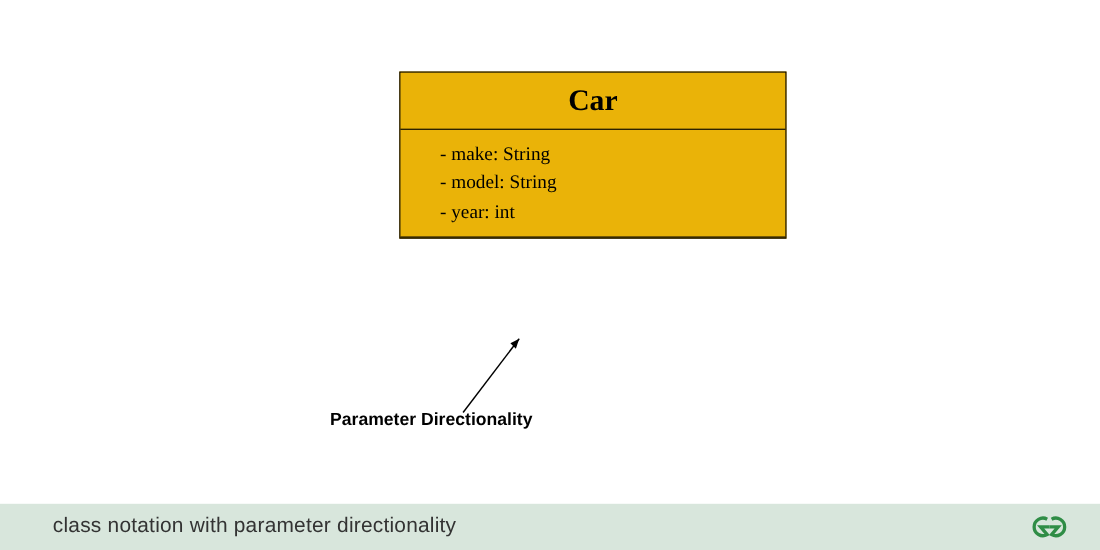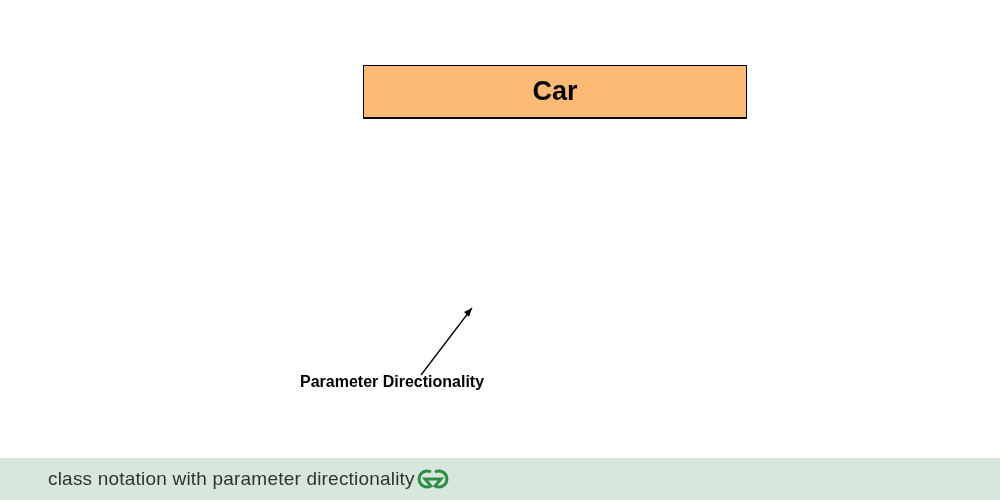--- a/index.html
+++ b/index.html
@@ -12,23 +12,24 @@
   }
   .canvas {
     position: relative;
     width: 1000px;
     height: 458px;
   }
   .class-box {
     position: absolute;
     left: 363px;
     top: 65px;
-    width: 384px;
+    width: 352px;
     border: 1.5px solid #000;
-    background: #fdba74;
+    background: #eab308;
+    font-family: Liberation Serif, serif;
   }
   .class-name {
     text-align: center;
     font-weight: 700;
     font-size: 27px;
     padding: 10px 0;
     border-bottom: 1.5px solid #000;
   }
   .section {
     padding: 8px 20px 10px 36px;
@@ -61,40 +62,46 @@
   }
   .caption-bar {
     position: absolute;
     left: 0;
     top: 458px;
     width: 1000px;
     height: 42px;
     background: #d8e6dc;
     display: flex;
     align-items: center;
+    justify-content: space-between;
     padding: 0 28px 0 48px;
   }
   .caption-text {
     font-size: 19px;
     color: #333;
     letter-spacing: 0.2px;
   }
   .logo {
     display: flex;
     align-items: center;
   }
   .logo svg { display: block; }
 </style>
 </head>
 <body>
 
 <div class="canvas">
 
   <div class="class-box">
     <div class="class-name">Car</div>
+    <div class="section attributes">
+      <div>- make: String</div>
+      <div>- model: String</div>
+      <div>- year: int</div>
+    </div>
   </div>
 
   <svg class="arrow" viewBox="0 0 70 80">
     <line x1="5" y1="75" x2="56" y2="8" stroke="#000" stroke-width="1.3"></line>
     <polygon points="56,8 48,12 53,17" fill="#000"></polygon>
   </svg>
 
   <div class="annotation">Parameter Directionality</div>
 
 </div>

